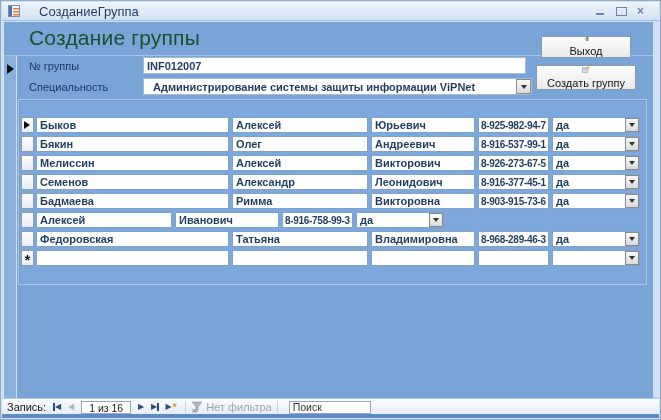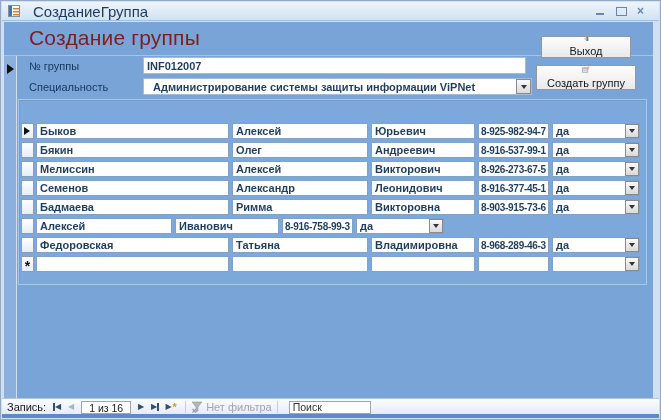--- a/index.html
+++ b/index.html
@@ -3,30 +3,30 @@
 <meta charset="utf-8">
 <style>
   * { margin:0; padding:0; box-sizing:border-box; font-family:"Liberation Sans", sans-serif; }
   body { width:661px; height:420px; position:relative; background:#CFE0F1; overflow:hidden; }
   .frame { position:absolute; inset:0; border:1px solid #93A9C6; background:#CFE0F1; }
 
   
   .tabbar { position:absolute; left:1px; top:1px; right:1px; height:19px;
     background:linear-gradient(#EDF4FC,#D2E2F3); border-bottom:1px solid #A3BFDC;
     display:flex; align-items:center; padding:0 6px; }
-  .tab-title { font-size:15px; color:#1D3A5F; margin-left:13px; }
+  .tab-title { font-size:13px; color:#1D3A5F; margin-left:19px; }
   .win-controls { margin-left:auto; display:flex; align-items:center; gap:11px; padding-right:6px; }
   .wc { width:10px; height:10px; position:relative; cursor:default; }
   .wc-min::after { content:""; position:absolute; left:1px; right:1px; bottom:1px; height:2px; background:#6B87A8; }
   .wc-max::after { content:""; position:absolute; left:0; top:1px; width:9px; height:7px; border:1.5px solid #6B87A8; }
   .wc-close { color:#6B87A8; font-size:12px; font-weight:bold; line-height:10px; }
 
   
   .form { position:absolute; left:3px; top:21px; width:649px; height:376px; background:#79A4D8; }
-  .form-title { position:absolute; left:25px; top:4px; font-size:21px; color:#7f1d1d; letter-spacing:.2px; }
+  .form-title { position:absolute; left:25px; top:4px; font-size:21px; color:#14532d; letter-spacing:.2px; }
   .hdr-sep { position:absolute; left:0; right:0; top:33px; height:1px; background:rgba(255,255,255,.35); }
   .rec-strip { position:absolute; left:0; top:34px; width:13px; bottom:0;
     background:rgba(255,255,255,.14); border-right:1px solid rgba(255,255,255,.6); }
   .rec-strip .marker { position:absolute; top:8px; left:3px; width:0; height:0;
     border:5px solid transparent; border-left:7px solid #111; }
 
   .field-label { position:absolute; left:25px; font-size:11px; color:#16365C; }
   .tbox { position:absolute; left:139px; width:383px; height:17px; background:#fff;
     border:1px solid #A7BCD3; font-size:11px; font-weight:600; color:#1F3D5F;
     padding:1px 3px; line-height:14px; white-space:nowrap; overflow:hidden; }
@@ -42,21 +42,21 @@
   .btn-create { right:17px; top:43px; width:100px; height:25px; }
 
   
   .subform { position:absolute; left:14px; top:77px; width:629px; height:186px;
     background:#7DA8DB; border:1px solid #A9C7E7; box-shadow:inset 1px 1px 0 rgba(0,0,0,.07); }
   .thead { position:absolute; top:4px; left:0; right:0; height:15px; font-size:11px; font-weight:600; color:#20406B; }
   .th { position:absolute; white-space:nowrap; }
   .th-last { left:20px; } .th-first { left:214px; } .th-mid { left:335px; }
   .th-phone { left:437px; width:71px; text-align:center; }
   .th-incl { left:510px; width:92px; color:#54749C; font-size:10.5px; letter-spacing:-.3px; }
-  .rows { position:absolute; top:23px; left:2px; right:2px; }
+  .rows { position:absolute; top:17px; left:2px; right:2px; }
   .trow { display:flex; height:16px; margin-bottom:3px; }
   .rsel { width:13px; height:16px; margin-right:2px; flex:0 0 13px;
     background:linear-gradient(#FDFEFF,#E7EDF5); border:1px solid #8A9DB5;
     display:flex; align-items:center; justify-content:center; position:relative; }
   .rsel .tri { width:0; height:0; border:4px solid transparent; border-left:6px solid #111; margin-left:3px; }
   .rsel .star { font-size:14px; font-weight:bold; color:#111; line-height:10px; margin-top:4px; }
   .cell { height:16px; background:#fff; border:1px solid #7FA3C8; margin-right:3px;
     font-size:11px; font-weight:600; color:#1F3D5F; padding:0 3px; line-height:14px;
     white-space:nowrap; overflow:hidden; }
   .c1 { width:193px; } .c2 { width:136px; } .c3 { width:104px; }

